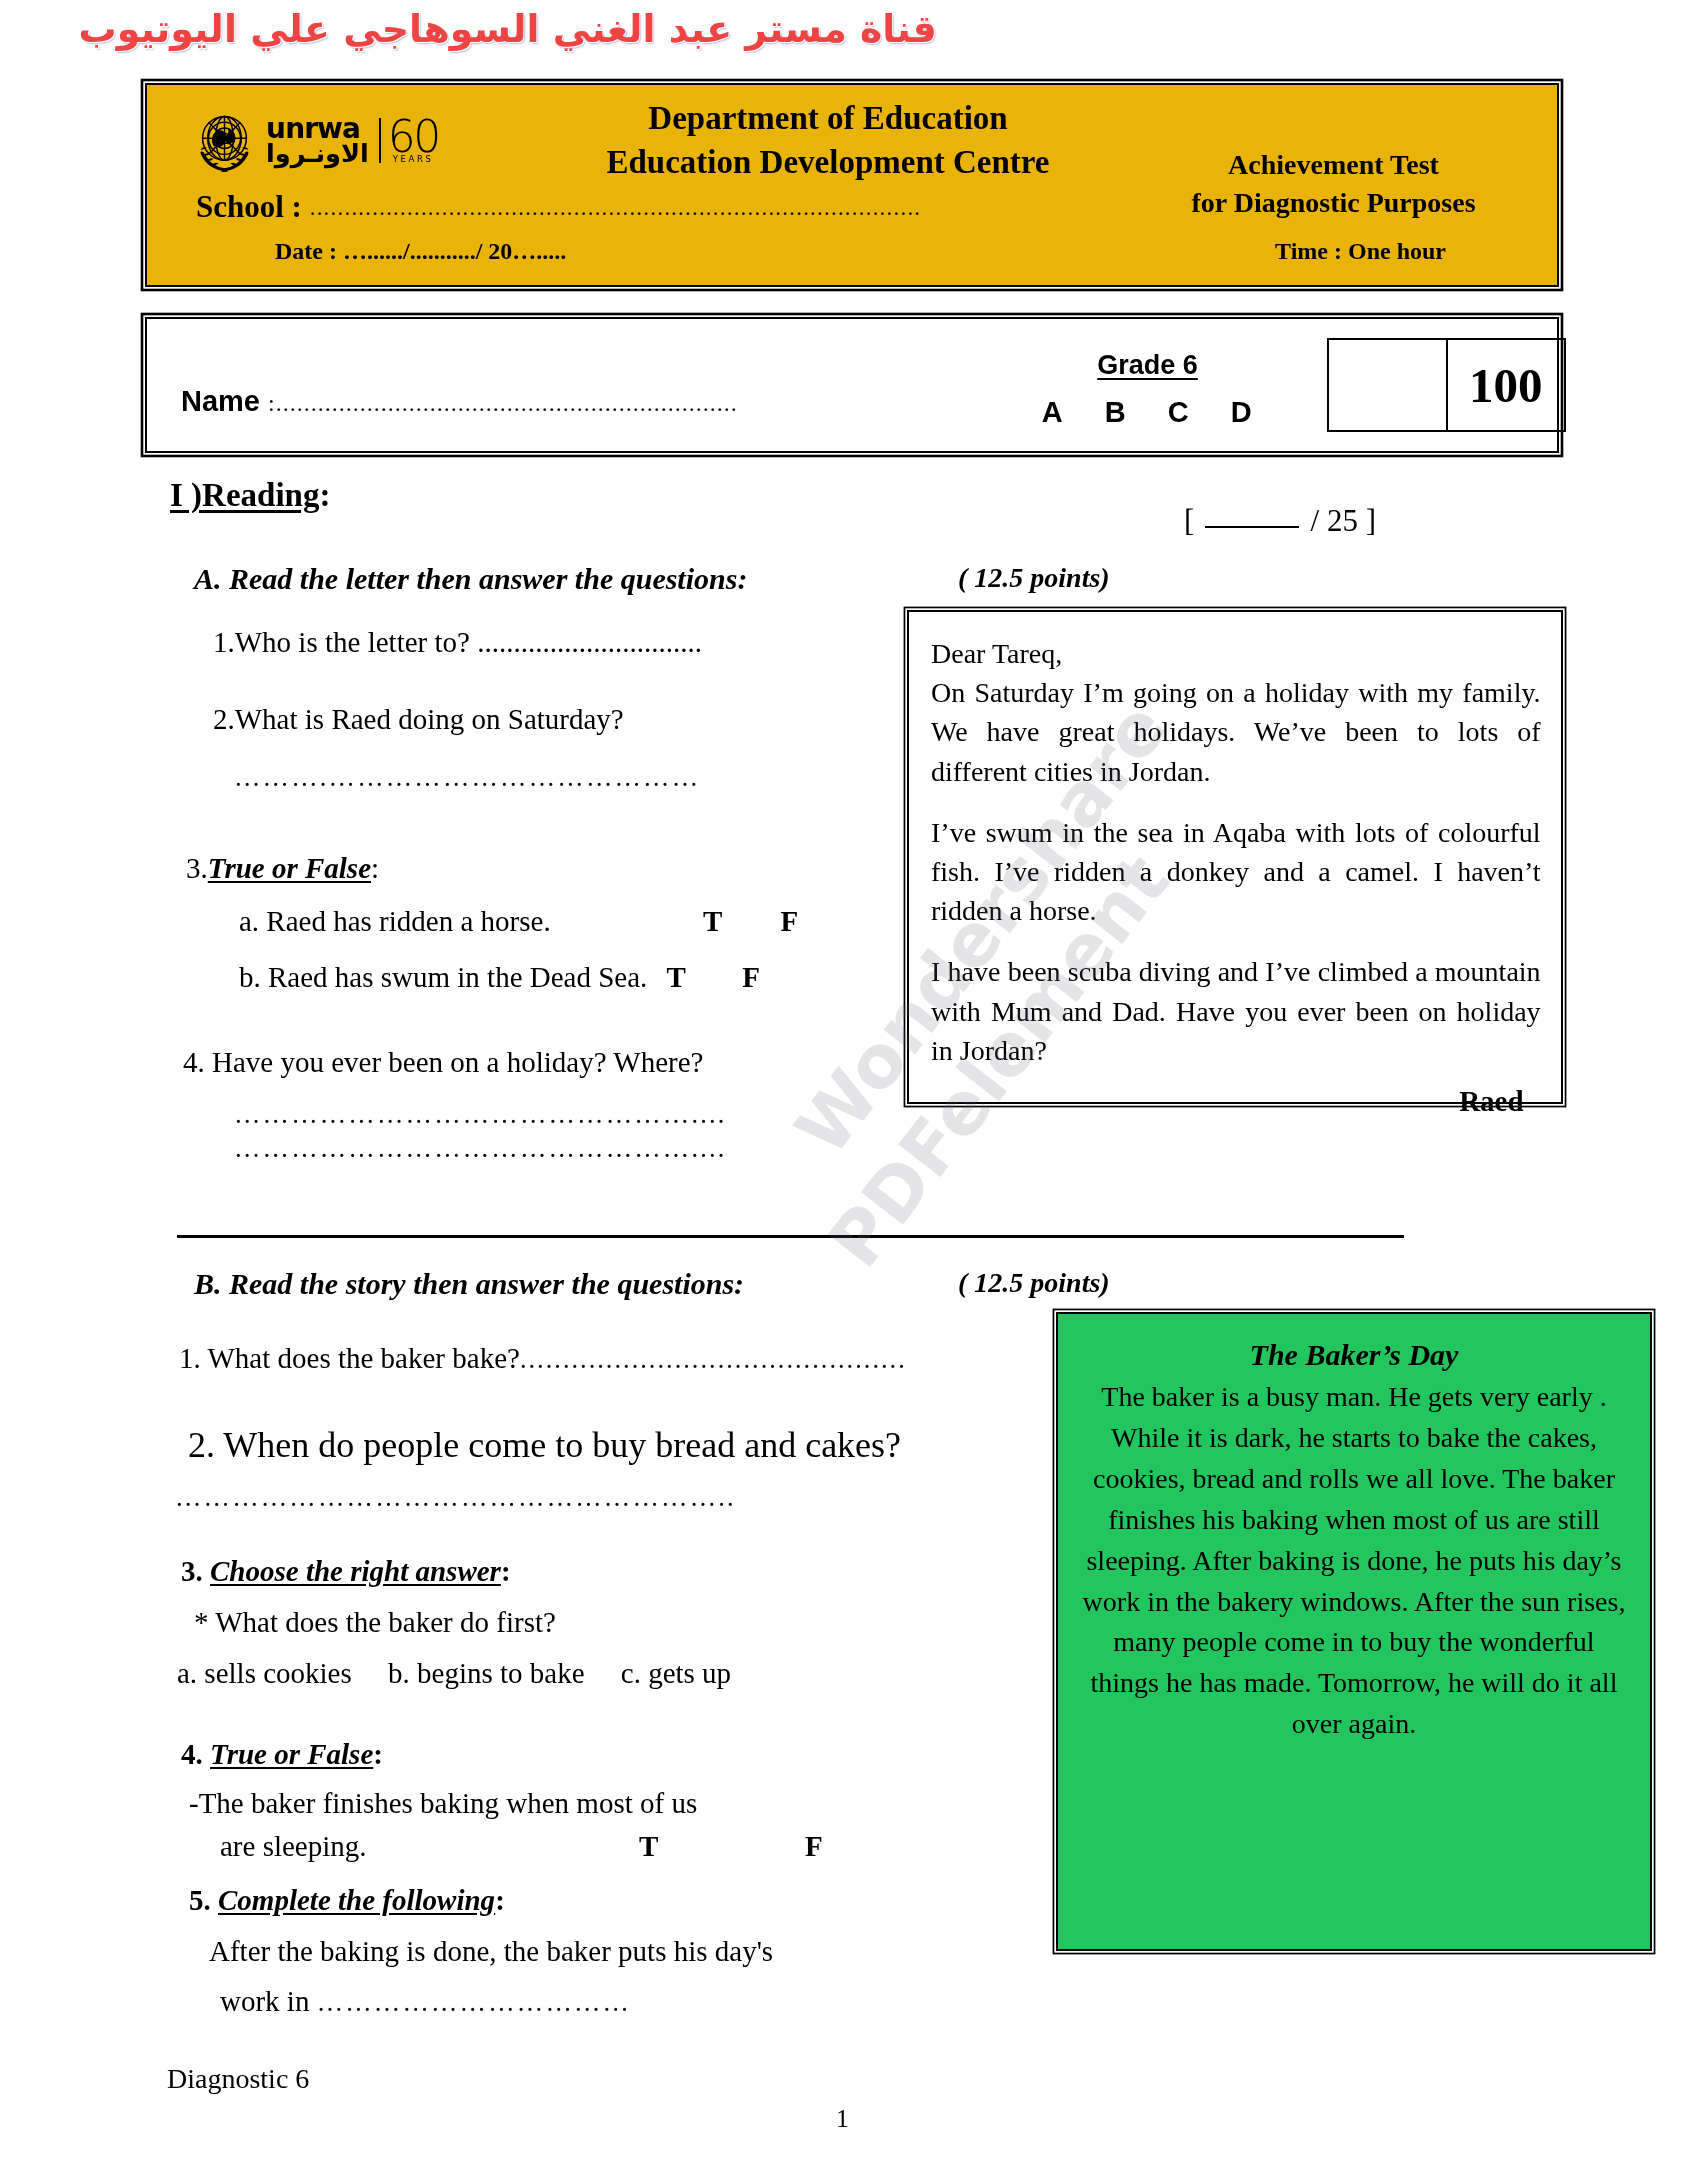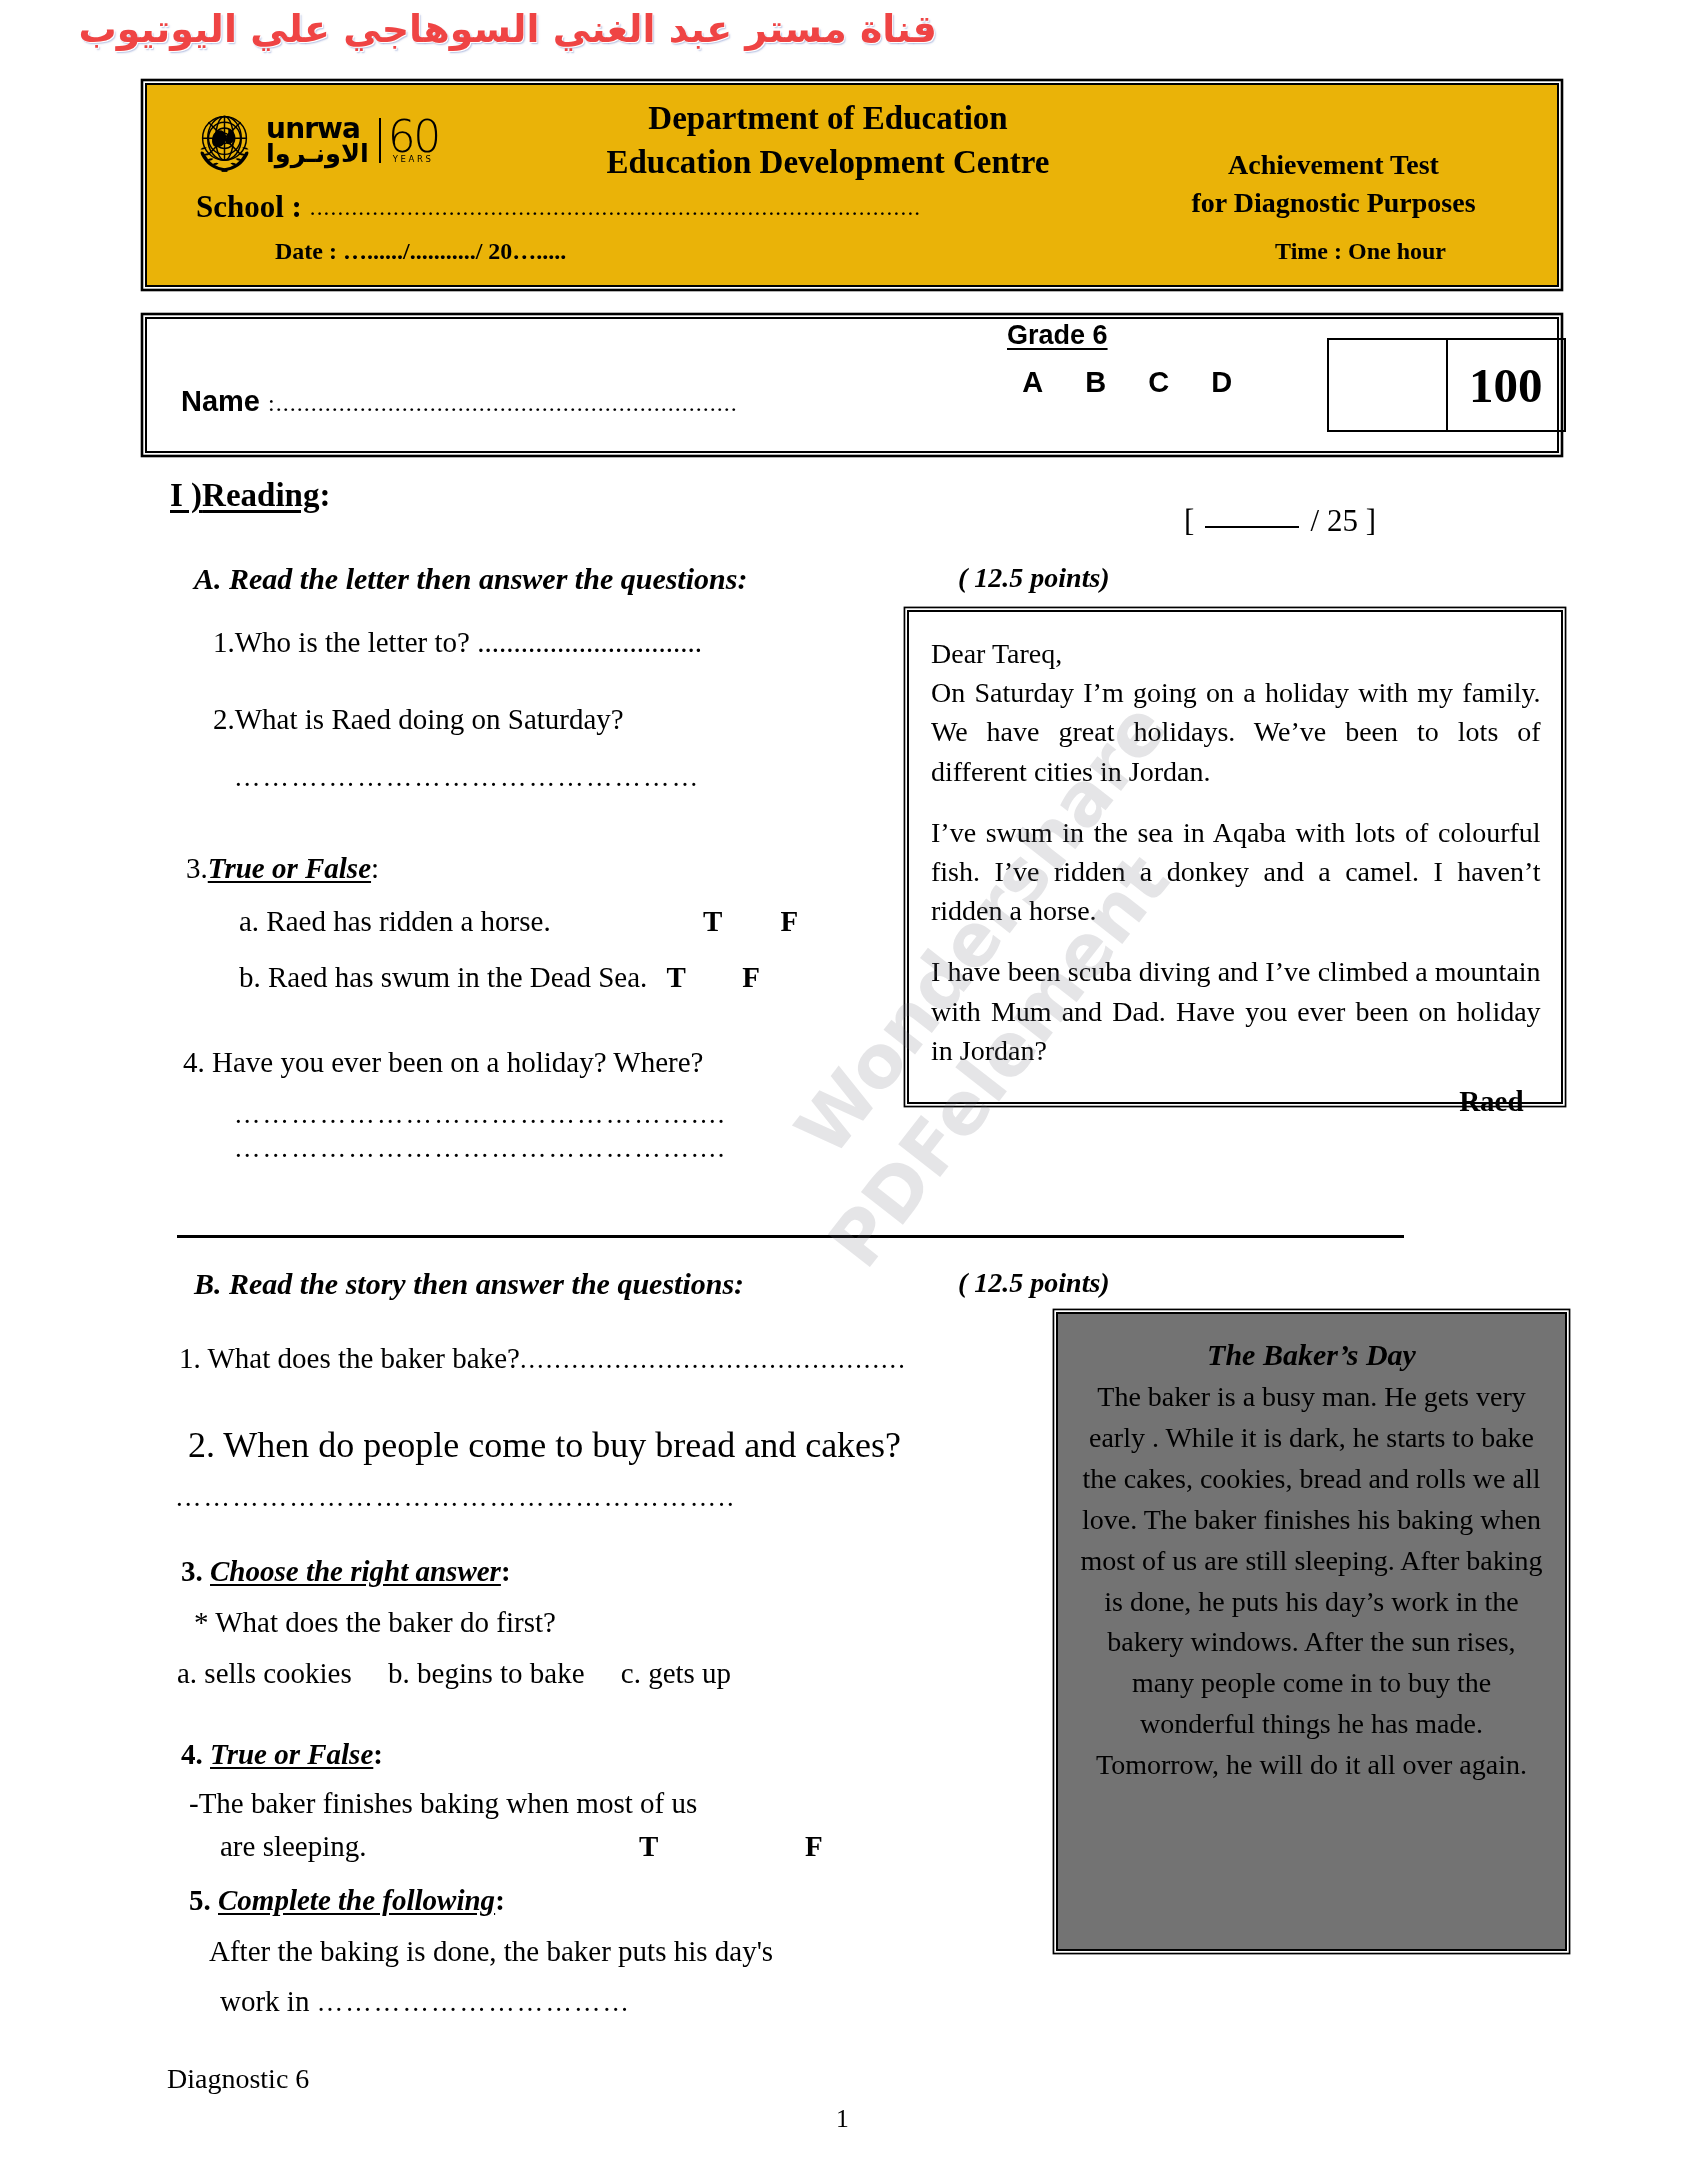--- a/index.html
+++ b/index.html
@@ -165,22 +165,23 @@
   }
   .name-label .dots {
     font-family: "Liberation Serif", serif;
     font-weight: normal;
     font-size: 24px;
     letter-spacing: 1px;
   }
   .grade-block {
     position: absolute;
     left: 860px;
-    top: 1px;
+    top: 31px;
     width: 281px;
+    text-align: center;
   }
   .grade-title {
     font-family: "Liberation Sans", sans-serif;
     font-weight: bold;
     font-size: 27px;
     text-decoration: underline;
     text-underline-offset: 4.3px;
   }
   .grade-letters {
     margin-top: 15.3px;
@@ -357,25 +358,25 @@
   .q-b5 .underlined { text-decoration: underline; text-underline-offset: 3.4px; }
   .q-b5-l1 { position: absolute; left: 209px; top: 1935px; font-size: 29px; white-space: nowrap; }
   .q-b5-l2 { position: absolute; left: 220px; top: 1985px; font-size: 29px; white-space: nowrap; }
   .q-b5-l2 .dots { font-size: 26.4px; letter-spacing: 2.2px; }
 
   
   .story-box {
     position: absolute;
     left: 1056px;
     top: 1312px;
-    width: 511px;
+    width: 596px;
     height: 639px;
     border: 2.6px solid #000;
     box-shadow: 0 0 0 1.7px #fff, 0 0 0 3.4px #000;
-    background: #737373;
+    background: #22c55e;
     box-sizing: border-box;
     padding: 19px 19px 8.5px 19px;
   }
   .story-title {
     text-align: center;
     font-weight: bold;
     font-style: italic;
     font-size: 30px;
     margin: 5.1px 0 5.1px 0;
   }

